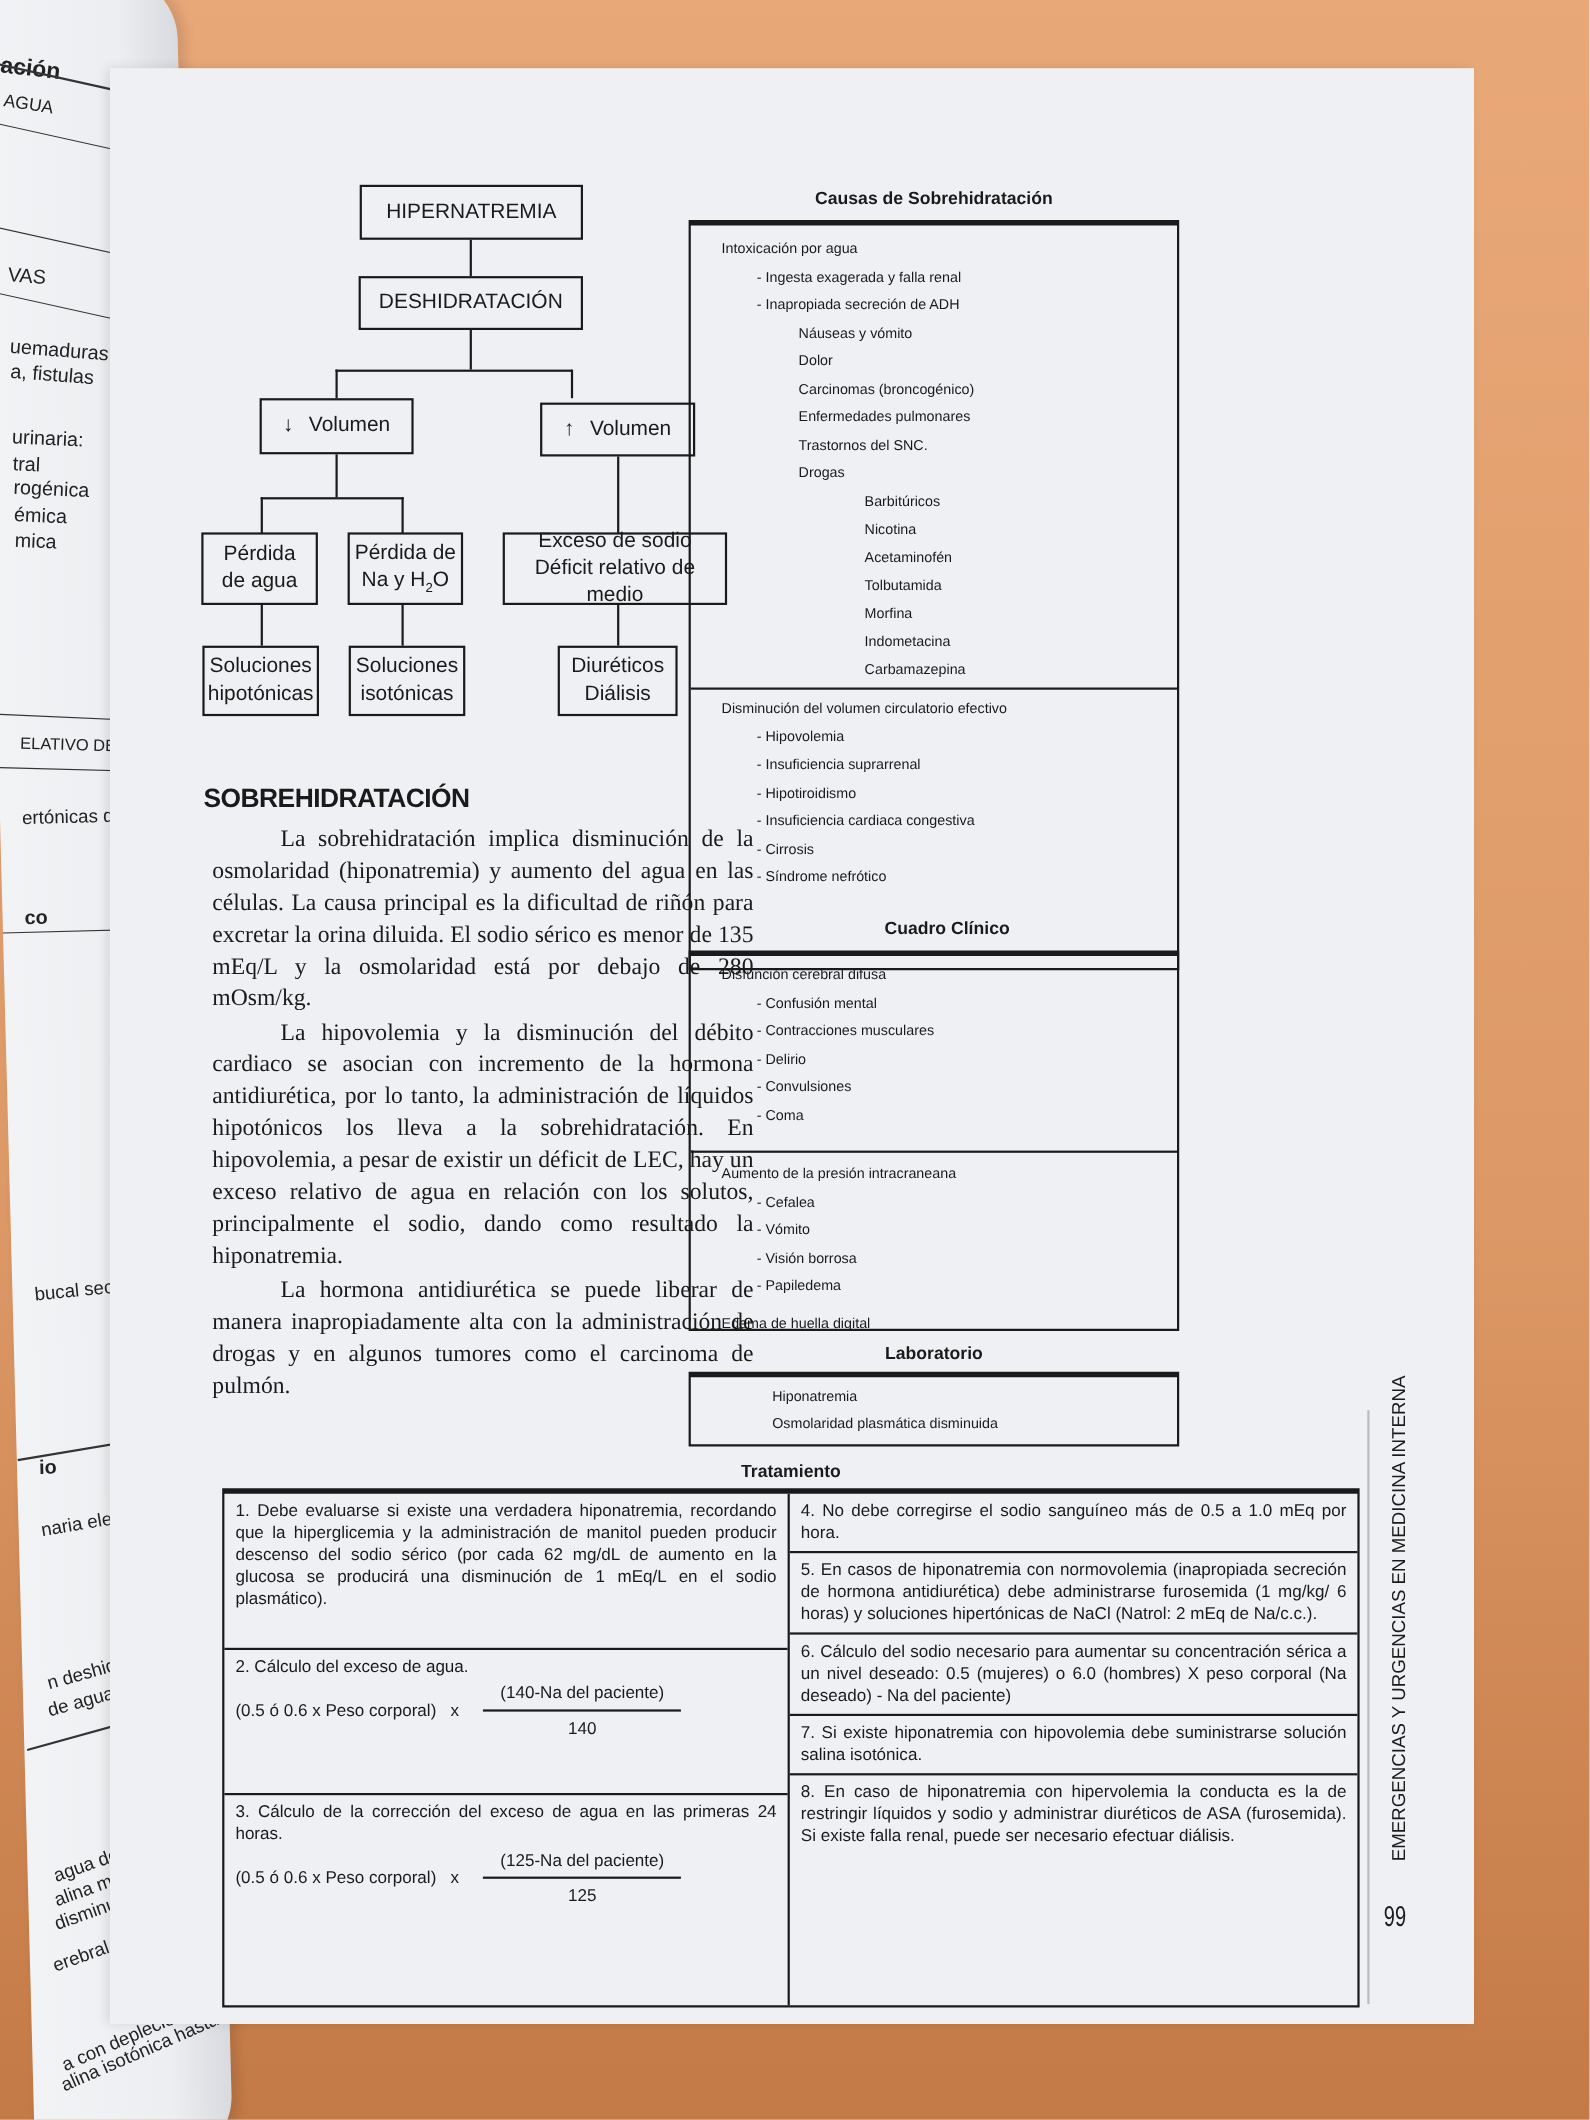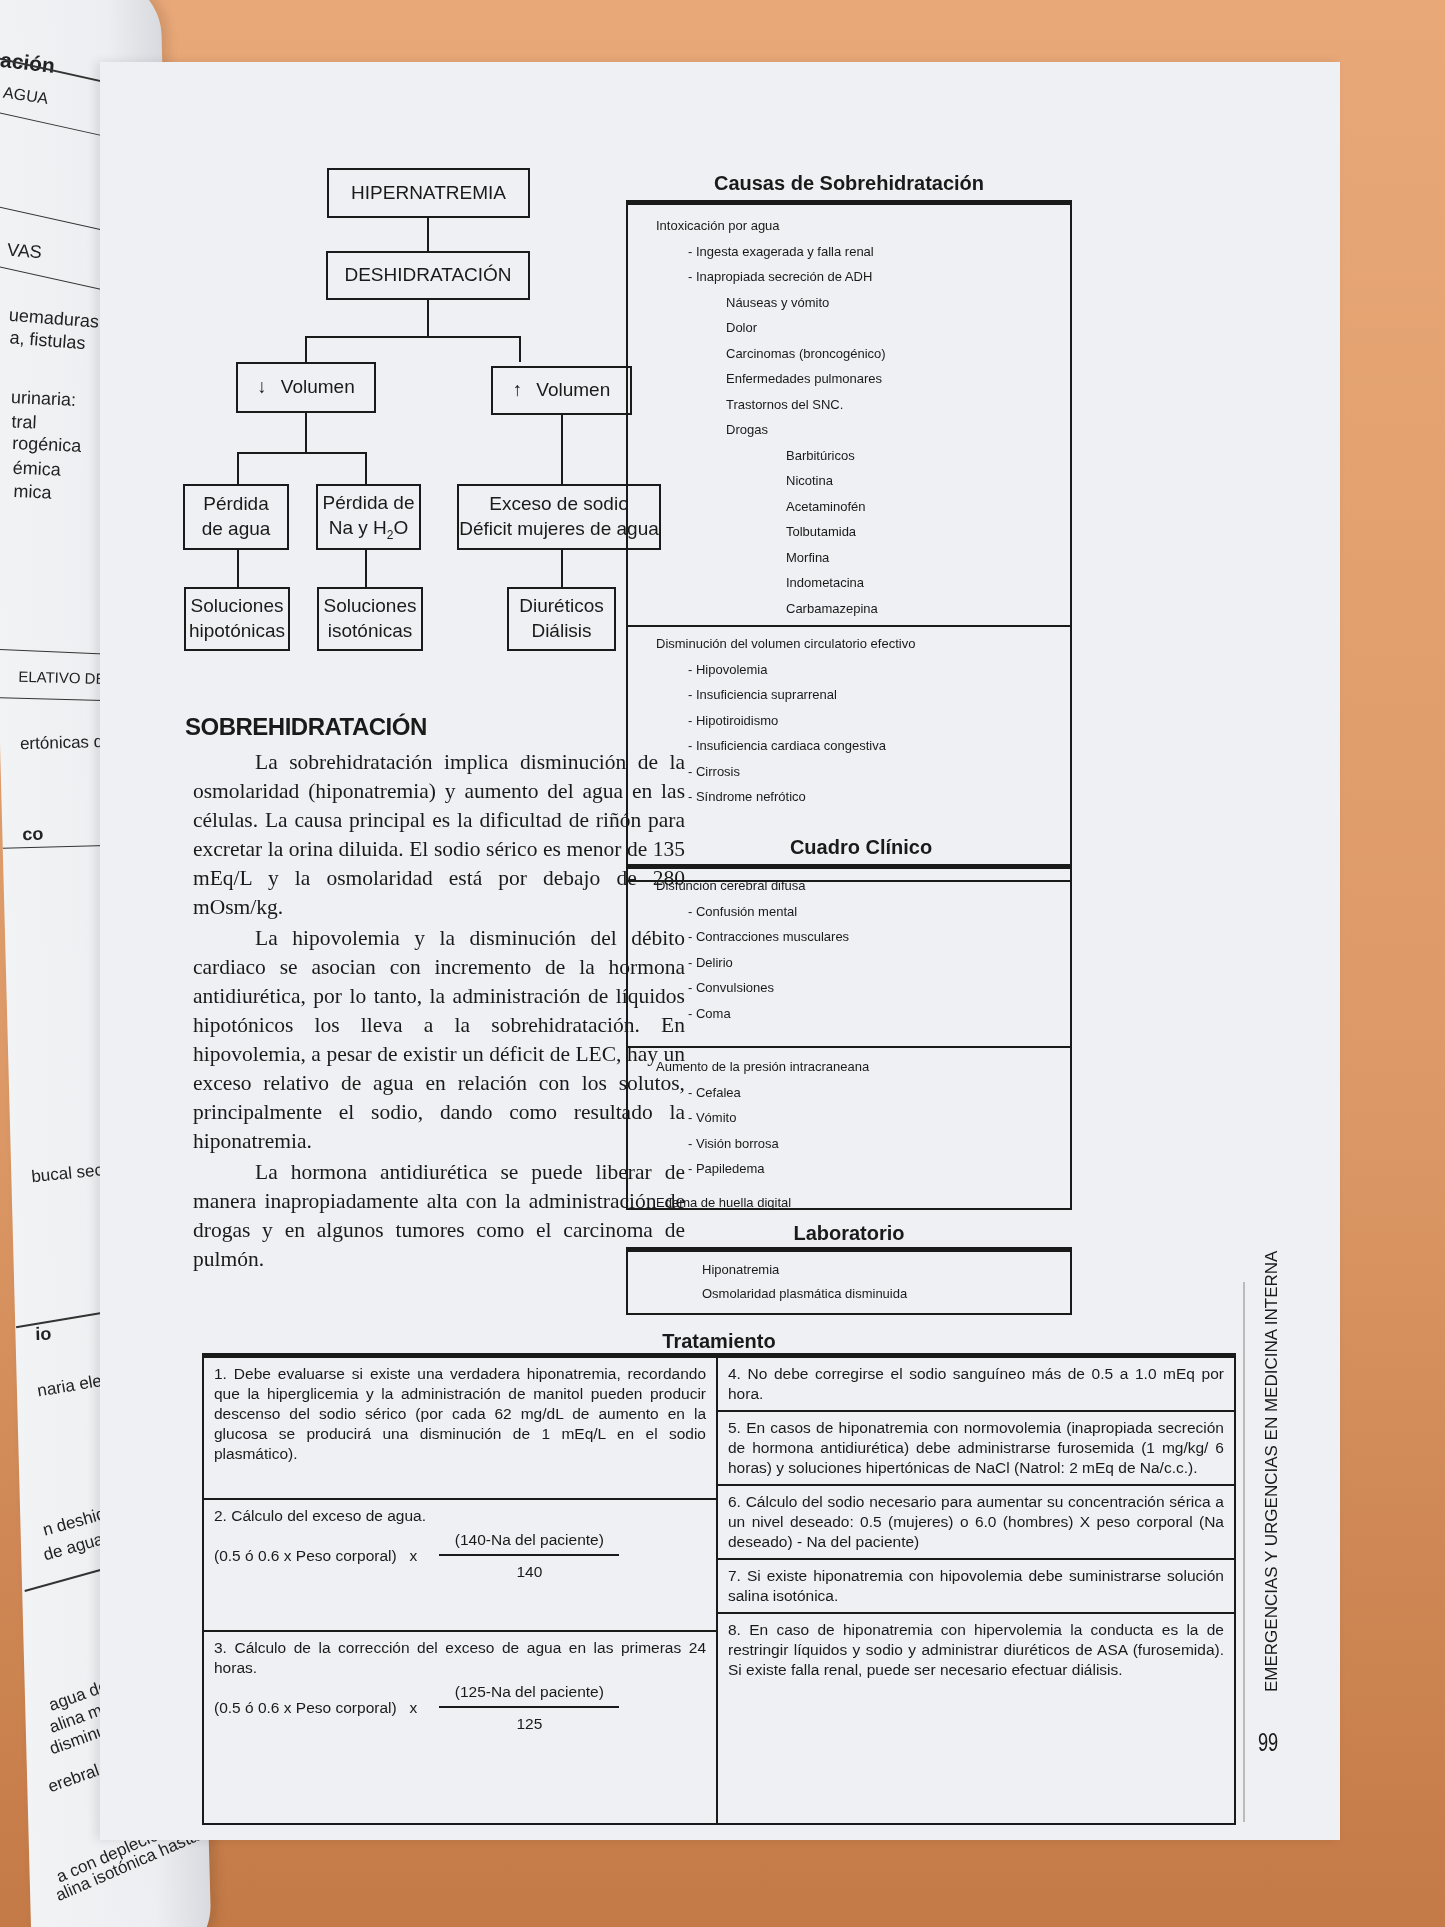--- a/index.html
+++ b/index.html
@@ -37,21 +37,21 @@
     font-family:"Liberation Serif", serif; font-size:21.5px; color:#1a1a1a;
     line-height:29px; text-align:justify;
   }
   .serif p { margin:0; }
   .indent { text-indent:62px; }
   .h-section {
     font-family:"Liberation Sans", sans-serif; font-weight:bold; font-size:24px;
     color:#1a1a1a; letter-spacing:-0.5px;
   }
   .side-title {
-    font-family:"Liberation Sans", sans-serif; font-weight:bold; font-size:20px;
+    font-family:"Liberation Sans", sans-serif; font-weight:bold; font-size:16px;
     color:#1a1a1a; text-align:center;
   }
   .rbox {
     position:absolute; border:2px solid #1a1a1a; border-top-width:5px;
     box-sizing:border-box; font-size:13px; color:#1a1a1a;
     font-family:"Liberation Sans", sans-serif; line-height:25.5px;
   }
   .rbox .row { white-space:nowrap; }
   .sep { border-top:2px solid #1a1a1a; }
   .lv0 { padding-left:28px; }
@@ -157,21 +157,21 @@
     <div class="box" style="left:83px;top:422px;width:106px;height:66px;flex-direction:column;">
       <span>Pérdida</span>
       <span>de agua</span>
     </div>
     <div class="box" style="left:216px;top:422px;width:105px;height:66px;flex-direction:column;">
       <span>Pérdida de</span>
       <span><span>Na y H</span><sub style="font-size:12px;">2</sub><span>O</span></span>
     </div>
     <div class="box" style="left:357px;top:422px;width:204px;height:66px;flex-direction:column;">
       <span>Exceso de sodio</span>
-      <span>Déficit mujeres de agua</span>
+      <span>Déficit relativo de medio</span>
     </div>
 
     <div class="line" style="left:137px;top:488px;width:2px;height:37px;"></div>
     <div class="line" style="left:265px;top:488px;width:2px;height:37px;"></div>
     <div class="line" style="left:461px;top:488px;width:2px;height:37px;"></div>
 
     <div class="box" style="left:84px;top:525px;width:106px;height:64px;flex-direction:column;">
       <span>Soluciones</span>
       <span>hipotónicas</span>
     </div>

